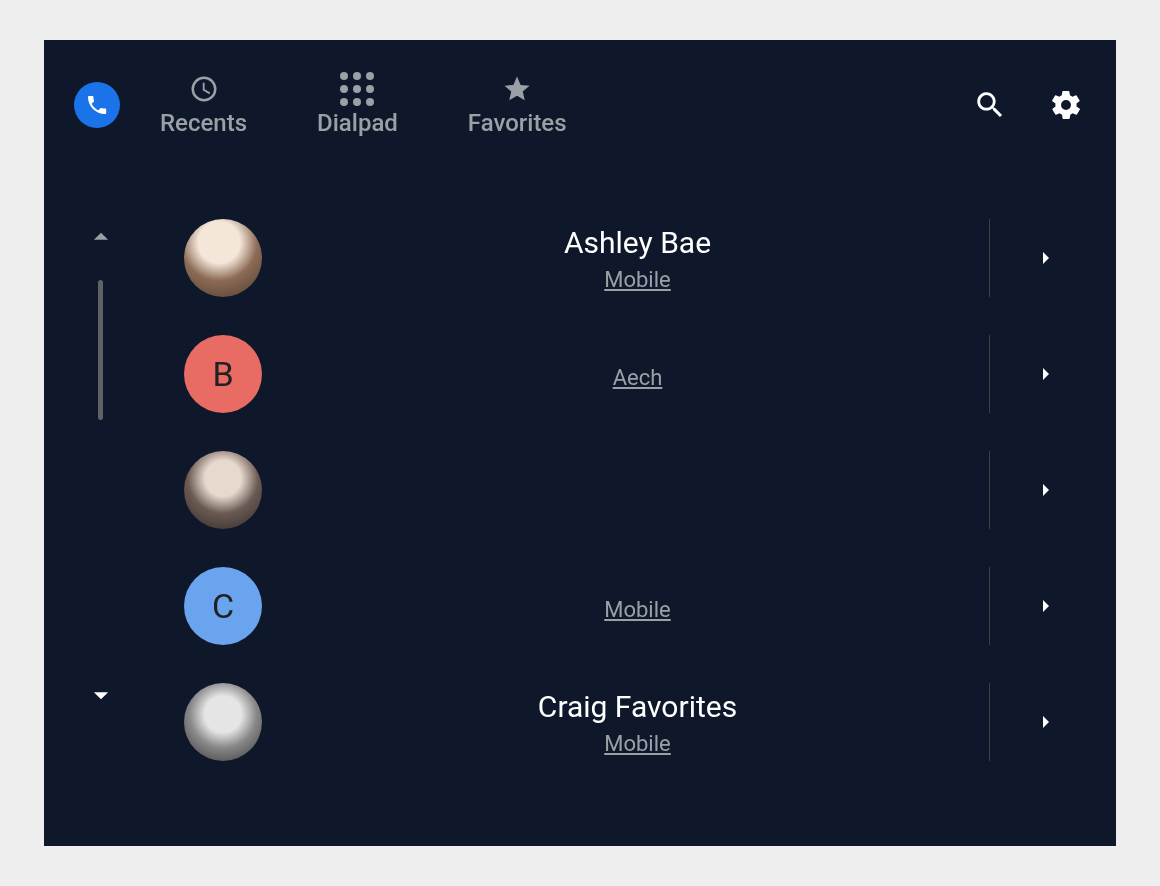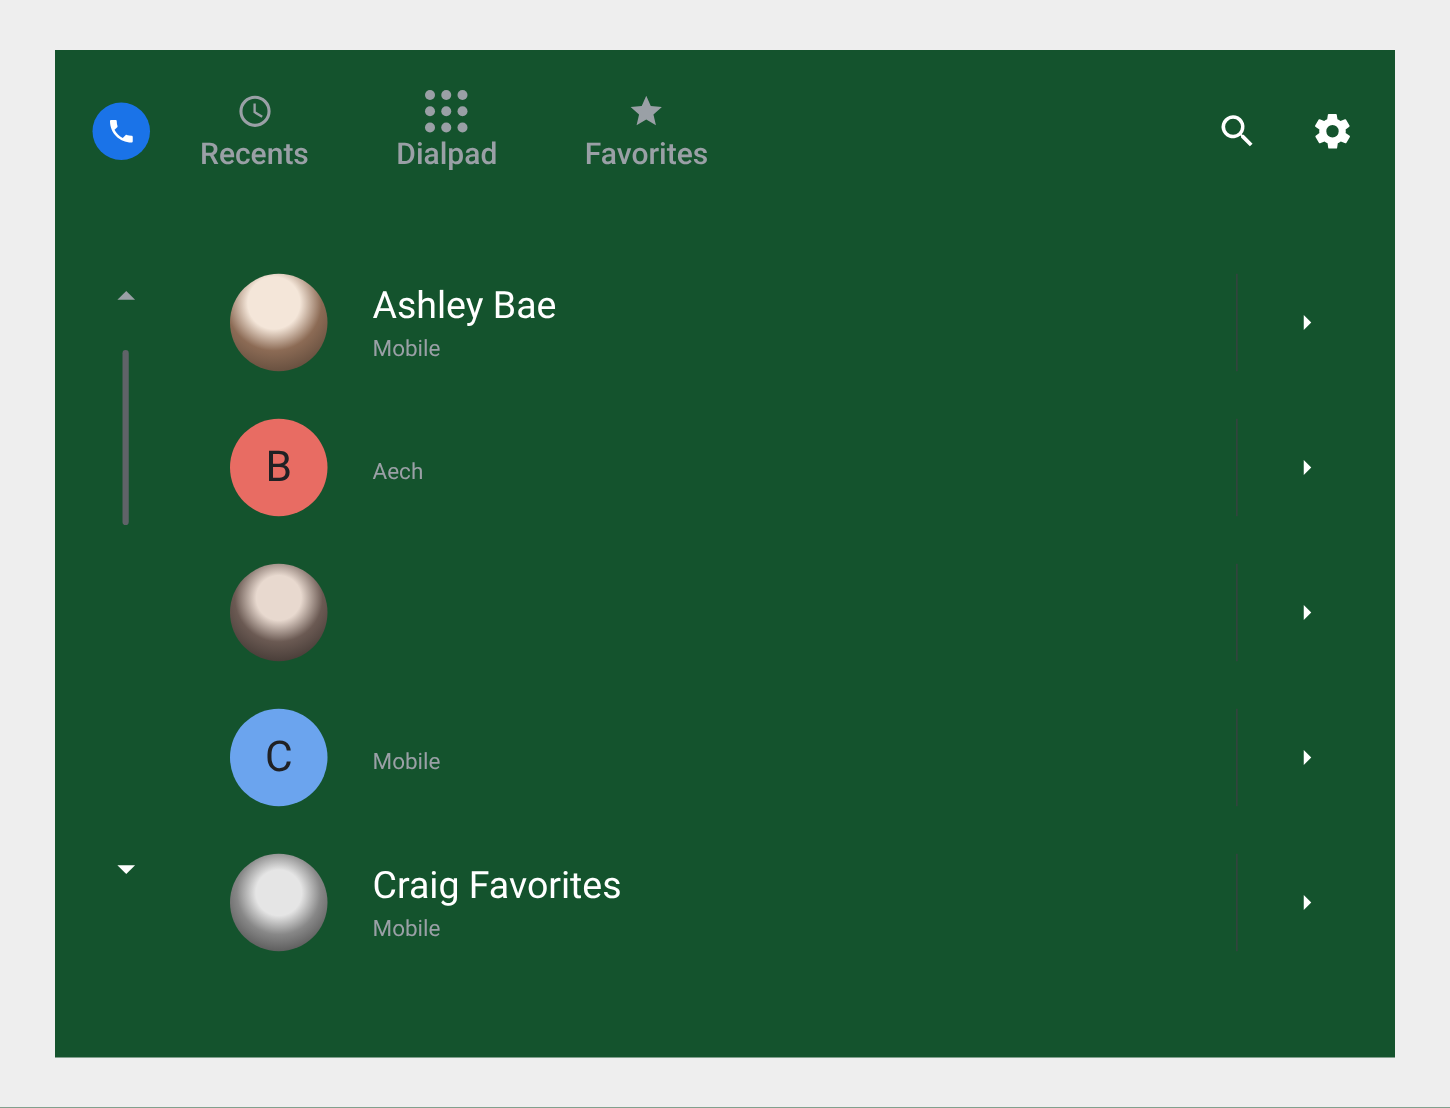--- a/index.html
+++ b/index.html
@@ -7,21 +7,21 @@
   body {
     background: #eeeeee;
     font-family: Roboto, "Helvetica Neue", Arial, sans-serif;
     display: flex;
     align-items: flex-start;
     justify-content: center;
   }
   .device {
     width: 1072px;
     height: 806px;
-    background: #14532d;
+    background: #0f172a;
     margin-top: 40px;
     position: relative;
     overflow: hidden;
     color: #fff;
   }
   
   .topbar {
     display: flex;
     align-items: center;
     height: 130px;
@@ -112,20 +112,21 @@
     top: 110px;
     width: 5px;
     height: 140px;
     background: #5f6368;
     border-radius: 3px;
   }
 
   .list-wrap {
     flex: 1;
     position: relative;
+    text-align: center;
   }
   .list {
     position: absolute;
     top: 30px;
     left: 40px;
     right: 30px;
     bottom: 0;
   }
   .row {
     display: flex;
@@ -151,23 +152,24 @@
     flex: 1;
     min-width: 0;
   }
   .name {
     font-size: 30px;
     font-weight: 400;
     color: #fff;
     line-height: 1.2;
   }
   .subtype {
-    font-size: 18px;
+    font-size: 22px;
     color: #9aa0a6;
     margin-top: 6px;
+    text-decoration: underline;
   }
   .row-divider {
     width: 1px;
     height: 78px;
     background: #3c4043;
     margin-left: 12px;
     margin-right: 36px;
   }
   .detail-btn {
     width: 40px; height: 40px;

